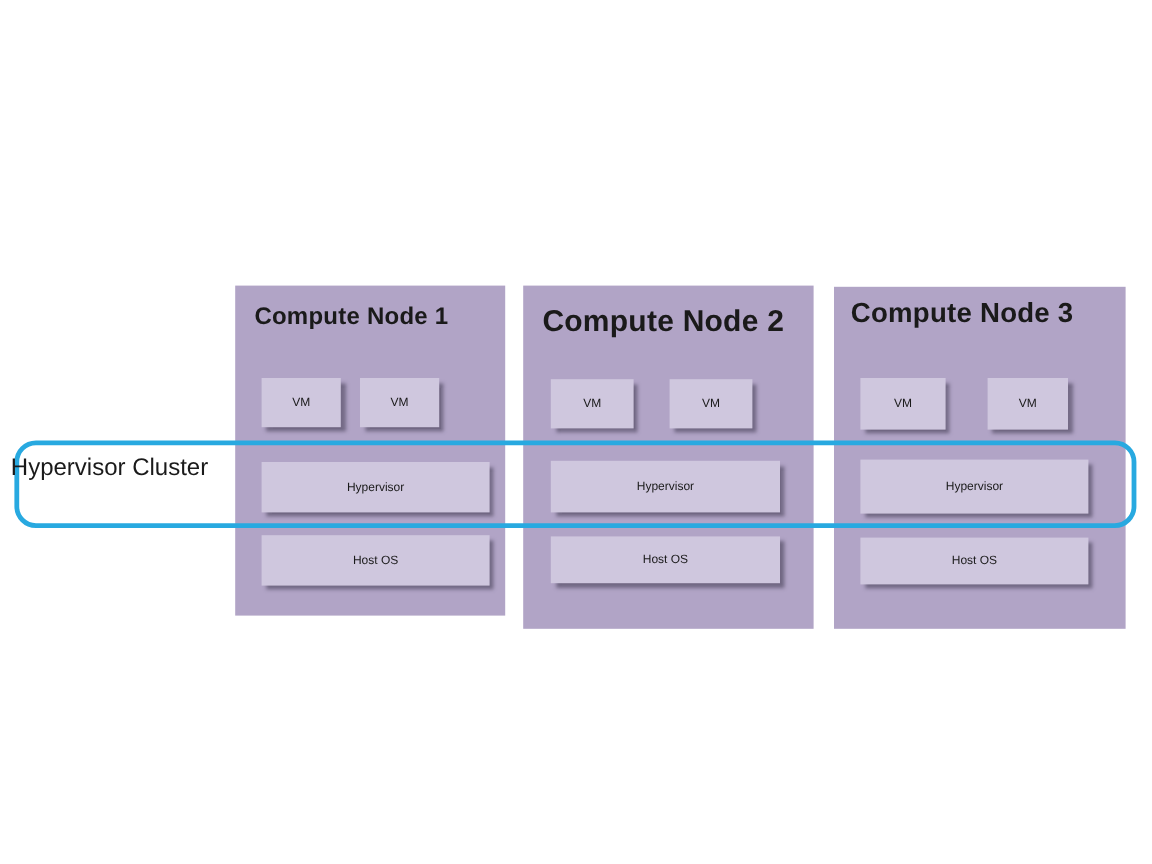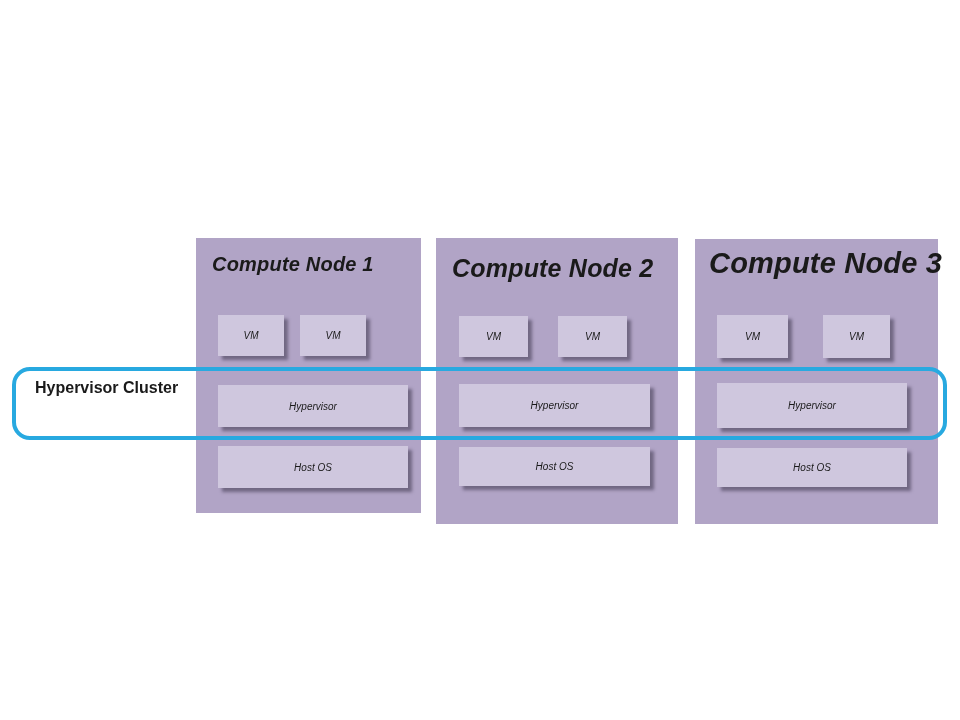--- a/index.html
+++ b/index.html
@@ -16,37 +16,36 @@
   .slide {
     position: relative;
     width: 960px;
     height: 720px;
     background: var(--bg);
     overflow: hidden;
   }
   .node {
     position: absolute;
     background: var(--node-fill);
-    font-style: italic;
   }
   .node-1 { left: 196px; top: 238px; width: 225px; height: 275px; }
   .node-2 { left: 436px; top: 238px; width: 242px; height: 286px; }
   .node-3 { left: 695px; top: 239px; width: 243px; height: 285px; }
   .node-title {
     position: absolute;
     left: 16px;
     top: 15px;
     font-weight: bold;
     font-size: 20px;
     color: var(--text);
     white-space: nowrap;
     letter-spacing: 0.2px;
   }
   .node-2 .node-title { font-size: 25px; top: 16px; }
-  .node-3 .node-title { font-size: 29px; top: 8px; left: 14px; }
+  .node-3 .node-title { font-size: 23px; top: 8px; left: 14px; }
   .inner {
     position: absolute;
     background: var(--inner-fill);
     box-shadow: 4px 4px 3px var(--shadow);
     display: flex;
     align-items: center;
     justify-content: center;
     font-size: 10px;
     color: var(--text);
   }
@@ -68,24 +67,24 @@
     top: 367px;
     width: 935px;
     height: 73px;
     border: 4px solid var(--cluster);
     border-radius: 18px;
     background: transparent;
     z-index: 5;
   }
   .cluster-label {
     position: absolute;
-    left: 35px;
+    left: 9px;
     top: 379px;
-    font-weight: bold;
-    font-size: 16px;
+    font-weight: normal;
+    font-size: 20px;
     color: var(--text);
     z-index: 6;
     white-space: nowrap;
   }
 </style>
 </head>
 <body>
 
 <div class="slide">
 

